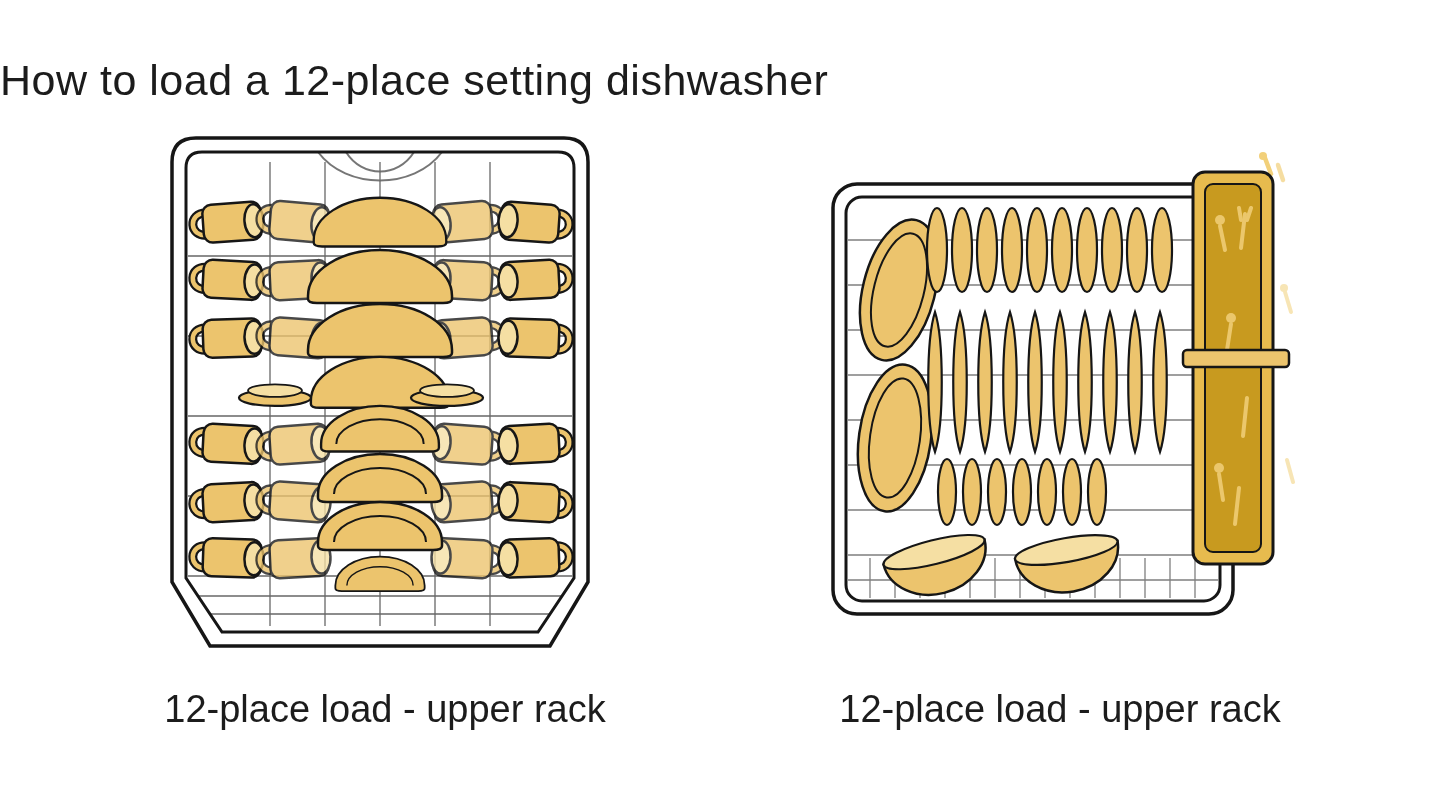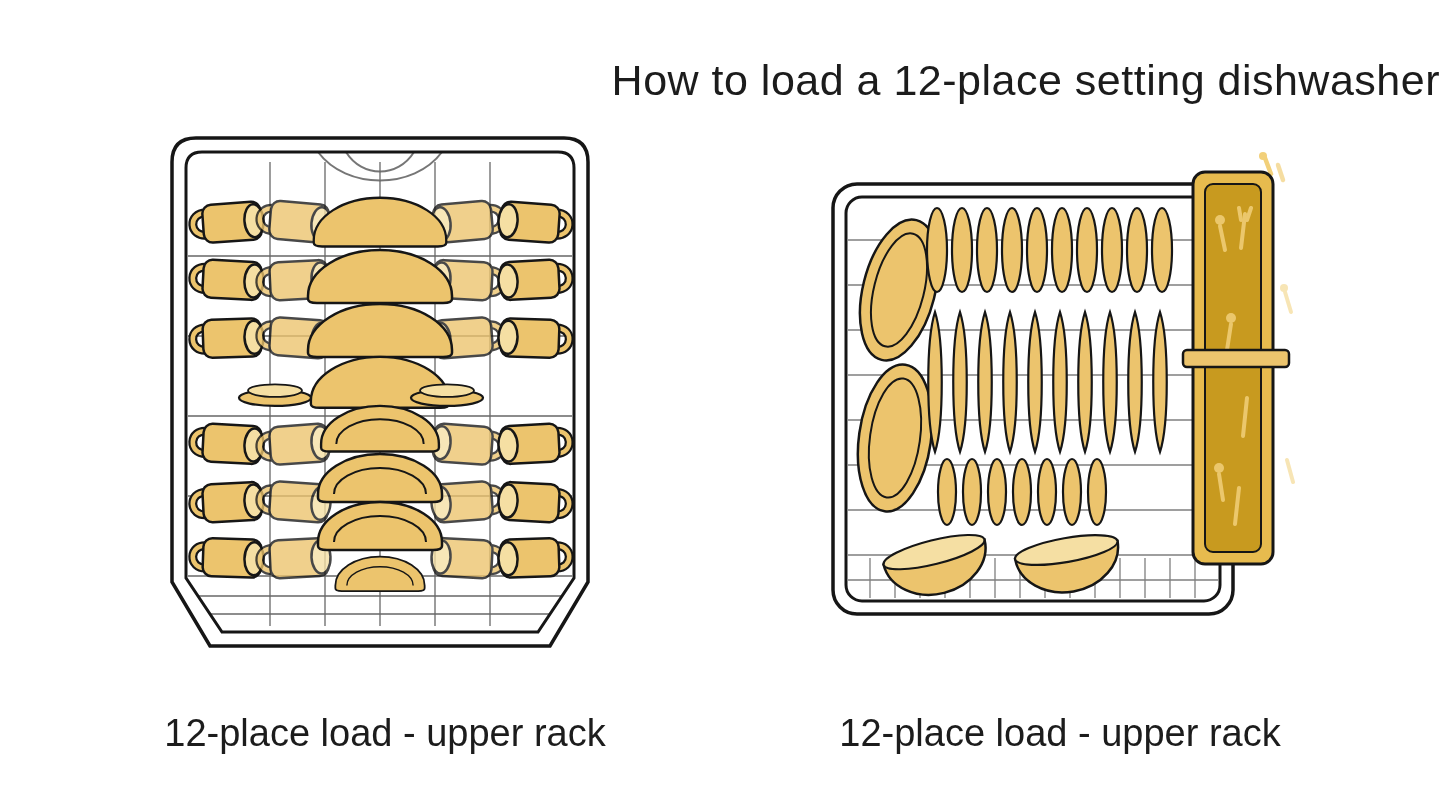--- a/index.html
+++ b/index.html
@@ -5,28 +5,28 @@
   :root{
     --outline:#161616; --dish:#ecc46d; --dish-light:#f5dfa3; --dish-fade:#f0d48e;
     --basket-frame:#e7bb4e; --basket-inner:#c89a1f; --utensil:#f2d07a;
     --text:#1c1c1c; --background:#ffffff;
   }
   *{margin:0;padding:0;box-sizing:border-box;}
   html,body{width:1440px;height:800px;background:var(--background);overflow:hidden;}
   body{font-family:"Liberation Sans","DejaVu Sans",sans-serif;color:var(--text);}
   .canvas{position:relative;width:1440px;height:800px;background:var(--background);}
   .title{
-    position:absolute;top:56px;left:0;width:1440px;text-align:right;
+    position:absolute;top:56px;left:0;width:1440px;text-align:left;
     font-size:43px;font-weight:400;letter-spacing:0.5px;color:var(--text);
   }
   .diagram{position:absolute;}
   .diagram-left{left:150px;top:126px;width:460px;height:540px;}
   .diagram-right{left:815px;top:150px;width:500px;height:490px;}
   .caption{
-    position:absolute;top:688px;font-size:38px;font-weight:400;text-align:center;color:var(--text);margin-top:24px;
+    position:absolute;top:688px;font-size:38px;font-weight:400;text-align:center;color:var(--text);
   }
   .caption-left{left:120px;width:530px;}
   .caption-right{left:795px;width:530px;}
   svg{display:block;}
 </style>
 </head>
 <body>
 
 <div class="canvas">
 

